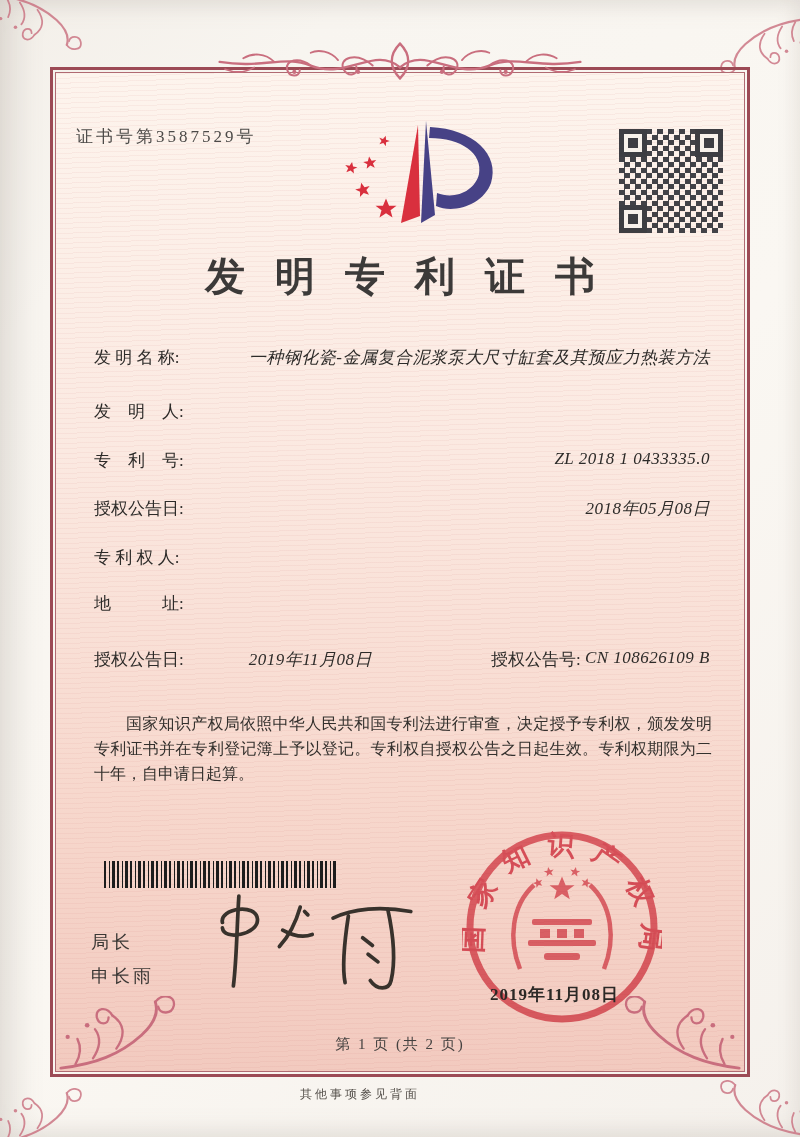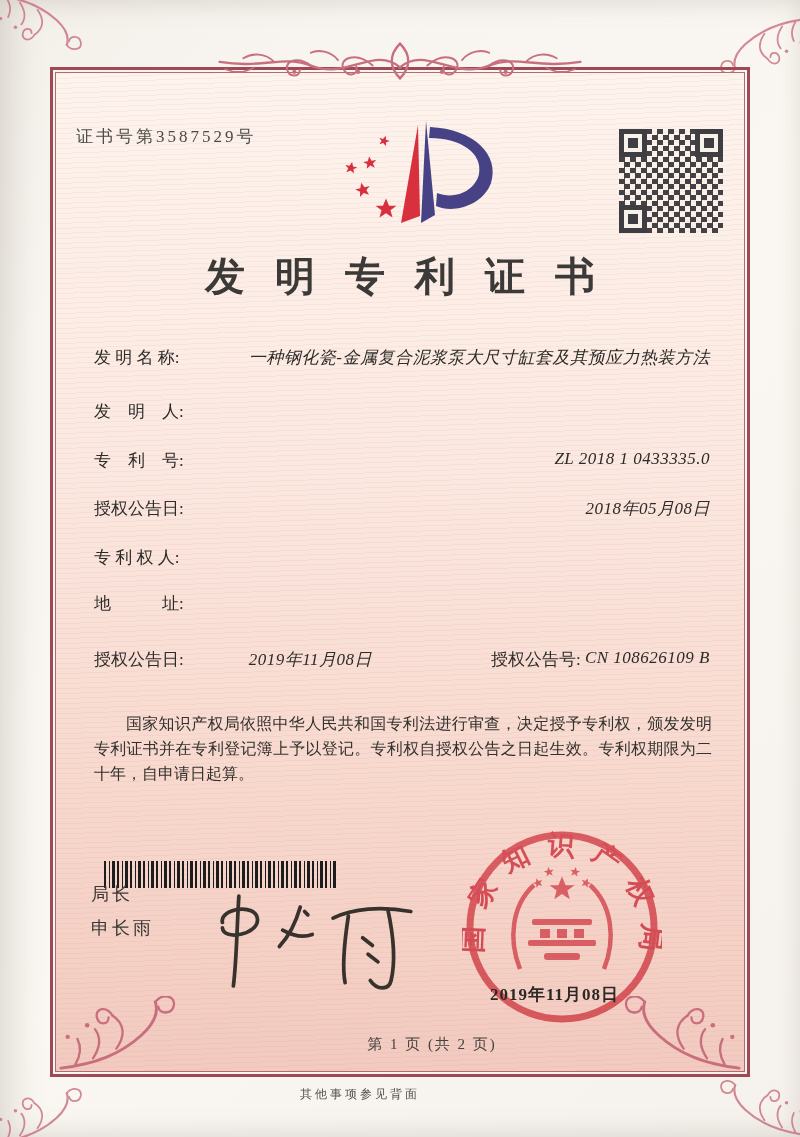--- a/index.html
+++ b/index.html
@@ -48,25 +48,25 @@
   .r7 .pair2{margin-left:58px;display:flex;}
   .paras{position:absolute;left:38px;top:602px;width:618px;font-size:16px;line-height:25px;color:#33302d;text-align:justify;margin-top:36px;}
   .paras p{margin:0 0 5px 0;text-indent:2em;}
   .barcode{
     position:absolute;left:48px;top:788px;width:232px;height:27px;
     background:repeating-linear-gradient(90deg,
       #1d1d1d 0px,#1d1d1d 2px,rgba(0,0,0,0) 2px,rgba(0,0,0,0) 5px,
       #1d1d1d 5px,#1d1d1d 6px,rgba(0,0,0,0) 6px,rgba(0,0,0,0) 8px,
       #1d1d1d 8px,#1d1d1d 11px,rgba(0,0,0,0) 11px,rgba(0,0,0,0) 13px);
   }
-  .signer{position:absolute;left:35px;top:804px;font-size:18px;color:#3a3734;letter-spacing:3px;line-height:34px;}
+  .signer{position:absolute;left:35px;top:852px;font-size:18px;color:#3a3734;letter-spacing:3px;line-height:34px;}
   .signature{position:absolute;left:150px;top:812px;width:230px;height:110px;}
   .seal{position:absolute;left:406px;top:754px;width:200px;height:200px;mix-blend-mode:multiply;opacity:.92;}
   .seal-date{position:absolute;left:434px;top:910px;font-size:17px;font-weight:600;color:#2b2926;letter-spacing:1px;}
-  .page-info{position:absolute;left:0;top:962px;width:100%;text-align:center;font-size:15px;color:#454240;letter-spacing:2px;margin-left:32px;}
+  .page-info{position:absolute;left:0;top:962px;width:100%;text-align:center;font-size:15px;color:#454240;letter-spacing:2px;}
   .back-note{position:absolute;left:300px;top:1086px;font-size:12px;color:#55504b;letter-spacing:3px;}
   .orn{position:absolute;pointer-events:none;}
   .orn-top{left:208px;top:20px;width:384px;height:82px;}
   .orn-br{left:598px;top:996px;width:146px;height:78px;}
   .orn-bl{left:56px;top:996px;width:146px;height:78px;transform:scaleX(-1);}
   .orn-ptl{left:-8px;top:-10px;width:110px;height:60px;transform:rotate(180deg);opacity:.8}
   .orn-ptr{left:700px;top:14px;width:110px;height:60px;transform:scaleY(-1);opacity:.8}
   .orn-pbl{left:-8px;top:1088px;width:110px;height:60px;transform:scaleX(-1);opacity:.8}
   .orn-pbr{left:700px;top:1080px;width:110px;height:60px;opacity:.8}
 </style>

